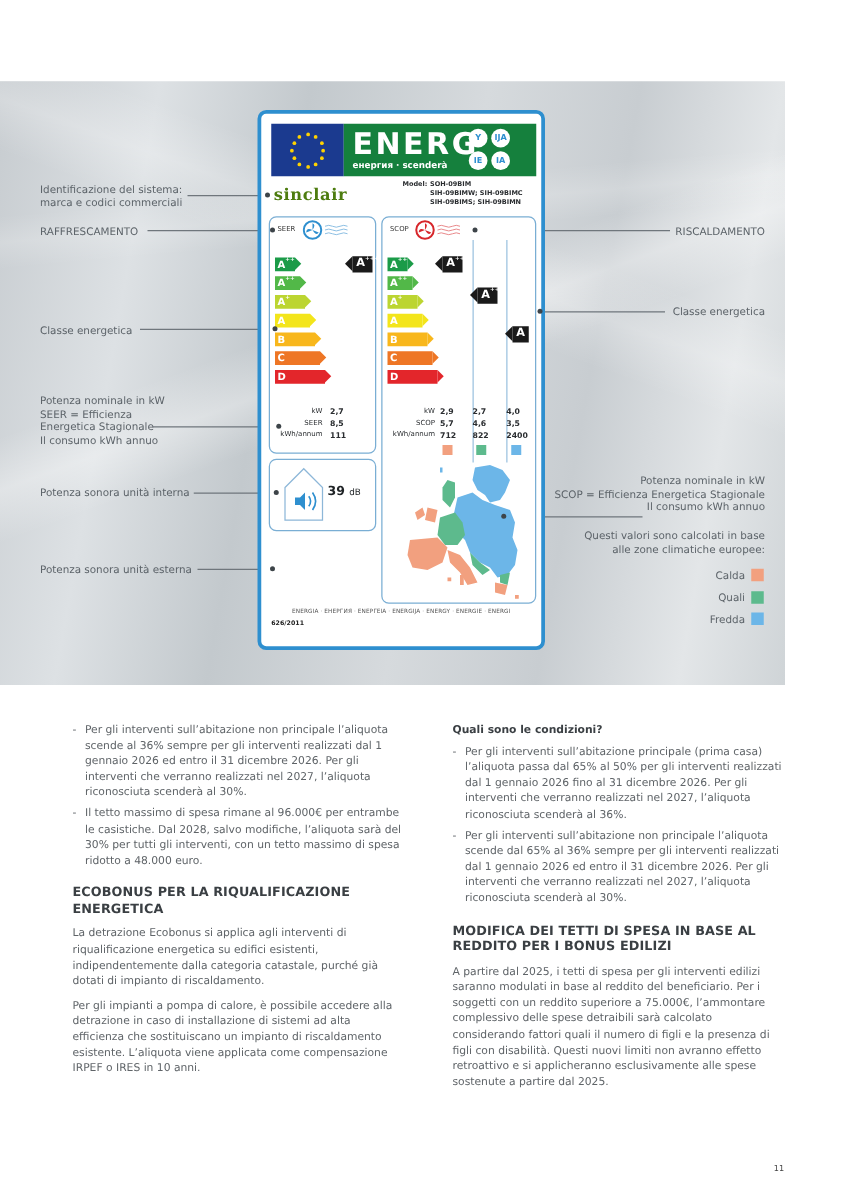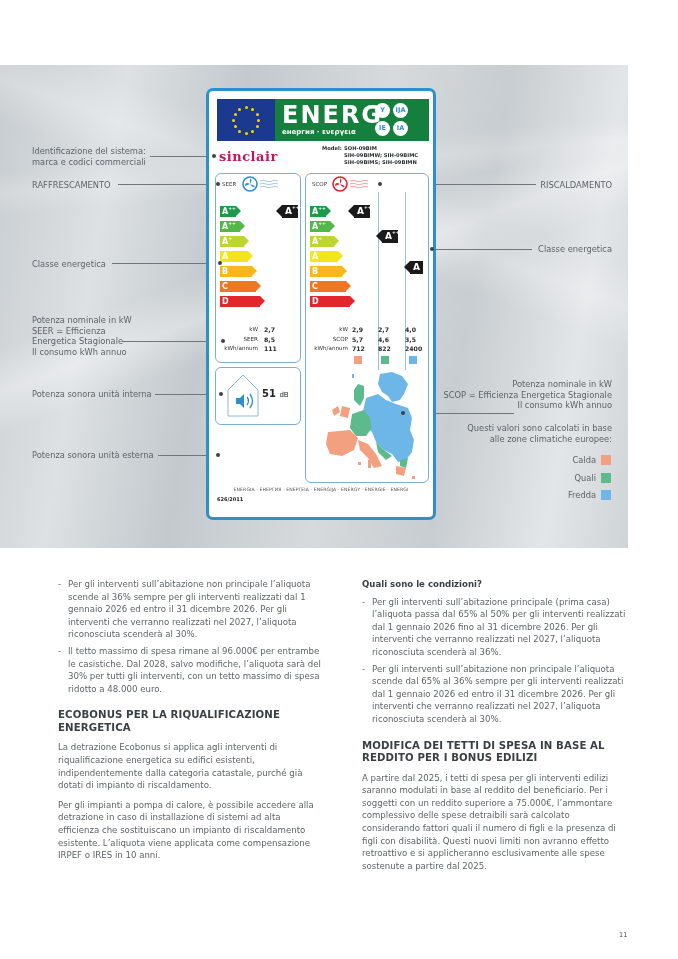--- a/index.html
+++ b/index.html
@@ -29,21 +29,21 @@
     background: #ffffff; border: 3.5px solid #2e8fcf; border-radius: 7px;
   }
   .lbl-head { position: absolute; left: 8px; top: 8px; width: 212px; height: 42px; display: flex; }
   .eu-flag { width: 58px; height: 42px; background: #1b3a8f; position: relative; }
   .eu-flag .star { position: absolute; width: 3px; height: 3px; background: #ffd200; border-radius: 50%; }
   .energ-block { flex: 1; height: 42px; background: #15803d; position: relative; color: #fff; }
   .energ-word { position: absolute; left: 7px; top: 2px; font-size: 24px; font-weight: bold; letter-spacing: 2px; font-family: "DejaVu Sans", sans-serif; }
   .energ-sub { position: absolute; left: 7px; top: 29px; font-size: 7px; font-weight: bold; }
   .circ { position: absolute; width: 15px; height: 15px; border-radius: 50%; background: #fff; color: #2e8fcf; font-size: 6.5px; font-weight: bold; text-align: center; line-height: 15px; }
 
-  .brand { position: absolute; left: 10px; top: 58px; font-family: "DejaVu Serif", serif; font-weight: bold; font-size: 13px; color: #be185d; letter-spacing: 0.5px; }
+  .brand { position: absolute; left: 10px; top: 58px; font-family: "DejaVu Serif", serif; font-weight: bold; font-size: 13px; color: #4d7c0f; letter-spacing: 0.5px; }
   .model { position: absolute; left: 113px; top: 54px; font-size: 5.2px; line-height: 6.8px; color: #2a2d30; font-weight: bold; }
   .model .k { display: inline-block; width: 22px; }
   .model .ind { padding-left: 22px; }
 
   .panel { position: absolute; border: 1.5px solid #7aaed4; border-radius: 6px; background: #fff; }
   .seer-panel { left: 6px; top: 82px; width: 86px; height: 190px; }
   .scop-panel { left: 96px; top: 82px; width: 124px; height: 310px; }
   .snd-panel-1 { left: 6px; top: 276px; width: 86px; height: 58px; }
   .snd-panel-2 { left: 6px; top: 338px; width: 86px; height: 56px; }
 
@@ -146,21 +146,21 @@
       <span class="star" style="left:34px;top:31px;"></span>
       <span class="star" style="left:27.5px;top:33px;"></span>
       <span class="star" style="left:21px;top:31px;"></span>
       <span class="star" style="left:16.5px;top:26px;"></span>
       <span class="star" style="left:15px;top:20px;"></span>
       <span class="star" style="left:16.5px;top:14px;"></span>
       <span class="star" style="left:21px;top:9px;"></span>
     </div>
     <div class="energ-block">
       <span class="energ-word">ENERG</span>
-      <span class="energ-sub">енергия · ενεργεια</span>
+      <span class="energ-sub">енергия · scenderà</span>
       <span class="circ" style="left:100px;top:4px;">Y</span>
       <span class="circ" style="left:118px;top:4px;">IJA</span>
       <span class="circ" style="left:100px;top:22px;">IE</span>
       <span class="circ" style="left:118px;top:22px;">IA</span>
     </div>
   </div>
 
   <div class="brand">sinclair</div>
   <div class="model">
     <div><span class="k">Model:</span><span>SOH-09BIM</span></div>
@@ -266,21 +266,21 @@
     </svg>
   </div>
 
   <div class="panel snd-panel-1">
     <svg style="position:absolute;left:10px;top:4px;" width="34" height="46">
       <path d="M2 18 L17 3 L32 18 L32 44 L2 44 Z" fill="none" stroke="#8db7d8" stroke-width="1"></path>
       <path d="M10 26 L14 26 L18 22 L18 36 L14 32 L10 32 Z" fill="#2e8fcf"></path>
       <path d="M21 25 Q24 29 21 33" stroke="#2e8fcf" stroke-width="1.3" fill="none"></path>
       <path d="M24 22 Q29 29 24 36" stroke="#2e8fcf" stroke-width="1.3" fill="none"></path>
     </svg>
-    <div class="snd-val" style="left:46px;top:20px;"><span>51</span> <small>dB</small></div>
+    <div class="snd-val" style="left:46px;top:20px;"><span>39</span> <small>dB</small></div>
   </div>
 
   <div class="foot-strip">ENERGIA · ЕНЕРГИЯ · ΕΝΕΡΓΕΙΑ · ENERGIJA · ENERGY · ENERGIE · ENERGI</div>
   <div class="foot-reg">626/2011</div>
 </div>
 
 <div class="dot" style="left:212px;top:154px;"></div>
 <div class="dot" style="left:216px;top:182px;"></div>
 <div class="dot" style="left:218px;top:261px;"></div>
 <div class="dot" style="left:221px;top:339px;"></div>

